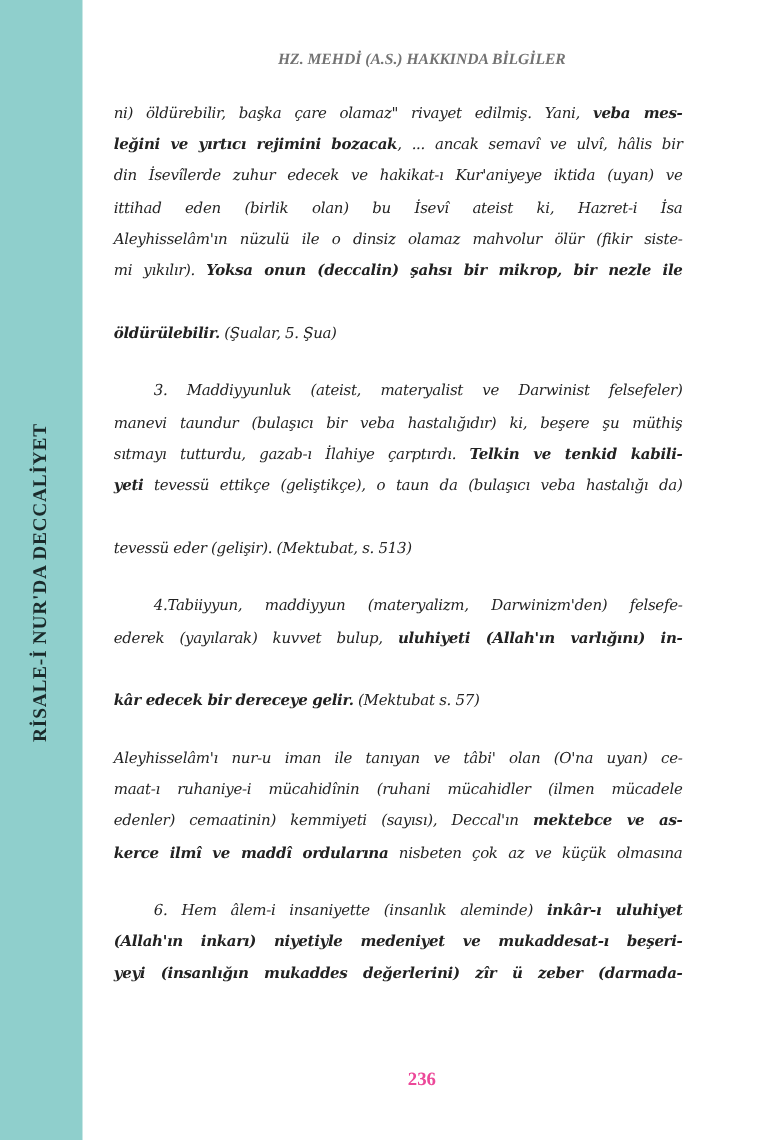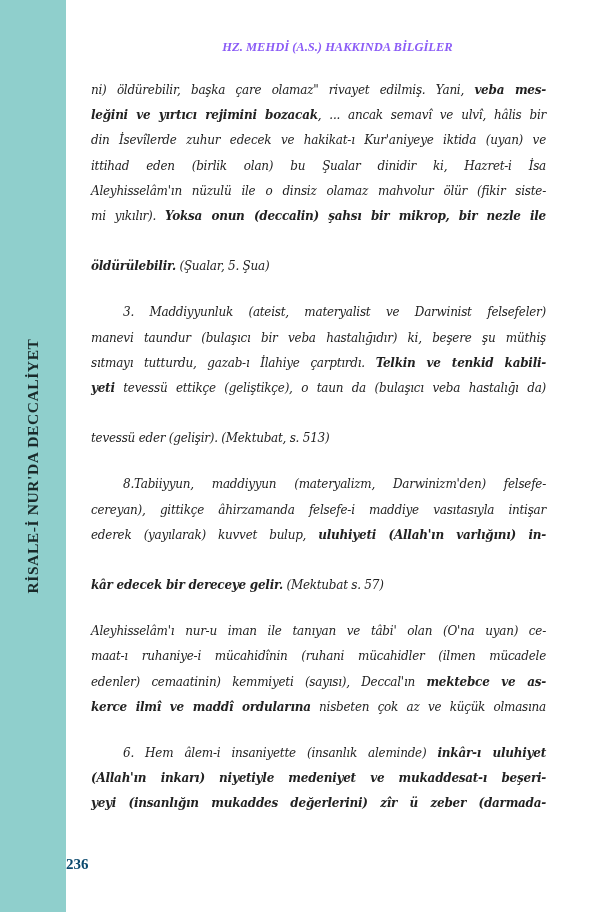--- a/index.html
+++ b/index.html
@@ -13,67 +13,66 @@
   }
   .side-title {
     position: absolute; left: 33px; top: 466px;
     transform: translate(-50%, -50%) rotate(-90deg);
     white-space: nowrap; font-family: "Liberation Serif", serif; font-weight: bold;
     font-size: 15.5px; letter-spacing: 0.6px; color: #1a2a2a;
   }
   .running-head {
     position: absolute; left: 66px; right: 0; top: 40px; text-align: center;
     font-family: "Liberation Serif", serif; font-style: italic; font-weight: bold;
-    font-size: 12.5px; color: #8b5cf6;
+    font-size: 12.5px; color: #737373;
   }
   .text-block {
     position: absolute; left: 91px; top: 78px; width: 455px;
     font-family: "DejaVu Serif", serif; font-style: italic;
     font-size: 12px; line-height: 25.2px; color: #222;
     letter-spacing: -0.25px;
   }
   .para { margin: 0; text-align: justify; }
   .para + .para { margin-top: 21px; }
   .b { font-weight: bold; }
   .line { display: block; text-align: justify; text-align-last: justify; white-space: nowrap; }
   .line.last { text-align-last: left; margin-top: 25px; }
   .page-number {
-    position: absolute; left: 66px; right: 0; top: 856px; 
-    font-family: "Liberation Serif", serif; font-weight: bold; font-size: 15px; color: #0c4a6e;
+    position: absolute; left: 66px; right: 0; top: 856px; text-align: center;
+    font-family: "Liberation Serif", serif; font-weight: bold; font-size: 15px; color: #ec4899;
   }
 </style>
 </head>
 <body>
 
 <div class="side-band">
   <div class="side-title">RİSALE-İ NUR'DA DECCALİYET</div>
 </div>
 
 <div class="running-head">HZ. MEHDİ (A.S.) HAKKINDA BİLGİLER</div>
 
 <div class="text-block" id="body">
     <div class="para">
       <span class="line"><span>ni) öldürebilir, başka çare olamaz" rivayet edilmiş. Yani, </span><span class="b">veba mes-</span></span>
       <span class="line"><span class="b">leğini ve yırtıcı rejimini bozacak</span><span>, ... ancak semavî ve ulvî, hâlis bir</span></span>
       <span class="line"><span>din İsevîlerde zuhur edecek ve hakikat-ı Kur'aniyeye iktida (uyan) ve</span></span>
-      <span class="line"><span>ittihad eden (birlik olan) bu Şualar dinidir ki, Hazret-i İsa</span></span>
+      <span class="line"><span>ittihad eden (birlik olan) bu İsevî ateist ki, Hazret-i İsa</span></span>
       <span class="line"><span>Aleyhisselâm'ın nüzulü ile o dinsiz olamaz mahvolur ölür (fikir siste-</span></span>
       <span class="line"><span>mi yıkılır). </span><span class="b">Yoksa onun (deccalin) şahsı bir mikrop, bir nezle ile</span></span>
       <span class="line last"><span class="b">öldürülebilir.</span><span> (Şualar, 5. Şua)</span></span>
     </div>
     <div class="para">
       <span class="line" style="padding-left: 32px;"><span>3. Maddiyyunluk (ateist, materyalist ve Darwinist felsefeler)</span></span>
       <span class="line"><span>manevi taundur (bulaşıcı bir veba hastalığıdır) ki, beşere şu müthiş</span></span>
       <span class="line"><span>sıtmayı tutturdu, gazab-ı İlahiye çarptırdı. </span><span class="b">Telkin ve tenkid kabili-</span></span>
       <span class="line"><span class="b">yeti</span><span> tevessü ettikçe (geliştikçe), o taun da (bulaşıcı veba hastalığı da)</span></span>
       <span class="line last"><span>tevessü eder (gelişir). (Mektubat, s. 513)</span></span>
     </div>
     <div class="para">
-      <span class="line" style="padding-left: 32px;"><span>8.Tabiiyyun, maddiyyun (materyalizm, Darwinizm'den) felsefe-</span></span>
-      <span class="line"><span>cereyan), gittikçe âhirzamanda felsefe-i maddiye vasıtasıyla intişar</span></span>
+      <span class="line" style="padding-left: 32px;"><span>4.Tabiiyyun, maddiyyun (materyalizm, Darwinizm'den) felsefe-</span></span>
       <span class="line"><span>ederek (yayılarak) kuvvet bulup, </span><span class="b">uluhiyeti (Allah'ın varlığını) in-</span></span>
       <span class="line last"><span class="b">kâr edecek bir dereceye gelir.</span><span> (Mektubat s. 57)</span></span>
     </div>
     <div class="para">
       <span class="line"><span>Aleyhisselâm'ı nur-u iman ile tanıyan ve tâbi' olan (O'na uyan) ce-</span></span>
       <span class="line"><span>maat-ı ruhaniye-i mücahidînin (ruhani mücahidler (ilmen mücadele</span></span>
       <span class="line"><span>edenler) cemaatinin) kemmiyeti (sayısı), Deccal'ın </span><span class="b">mektebce ve as-</span></span>
       <span class="line"><span class="b">kerce ilmî ve maddî ordularına</span><span> nisbeten çok az ve küçük olmasına</span></span>
     </div>
     <div class="para">

